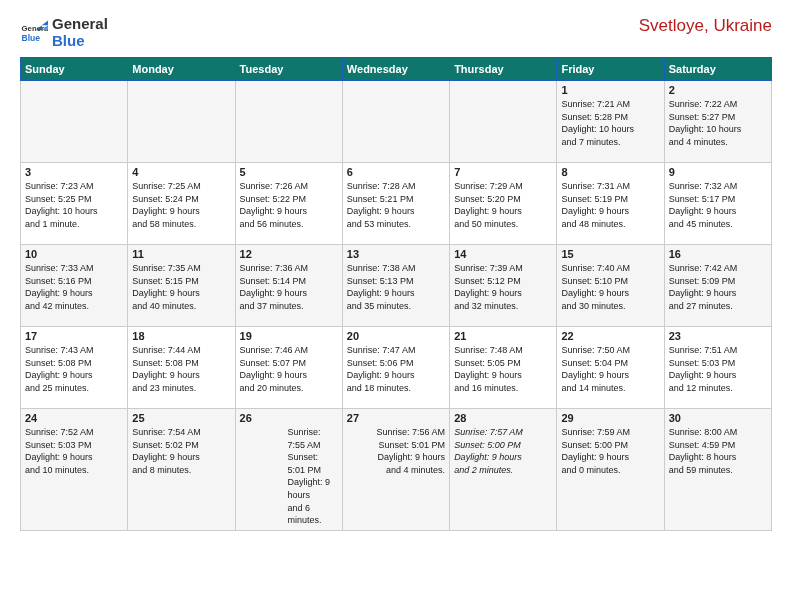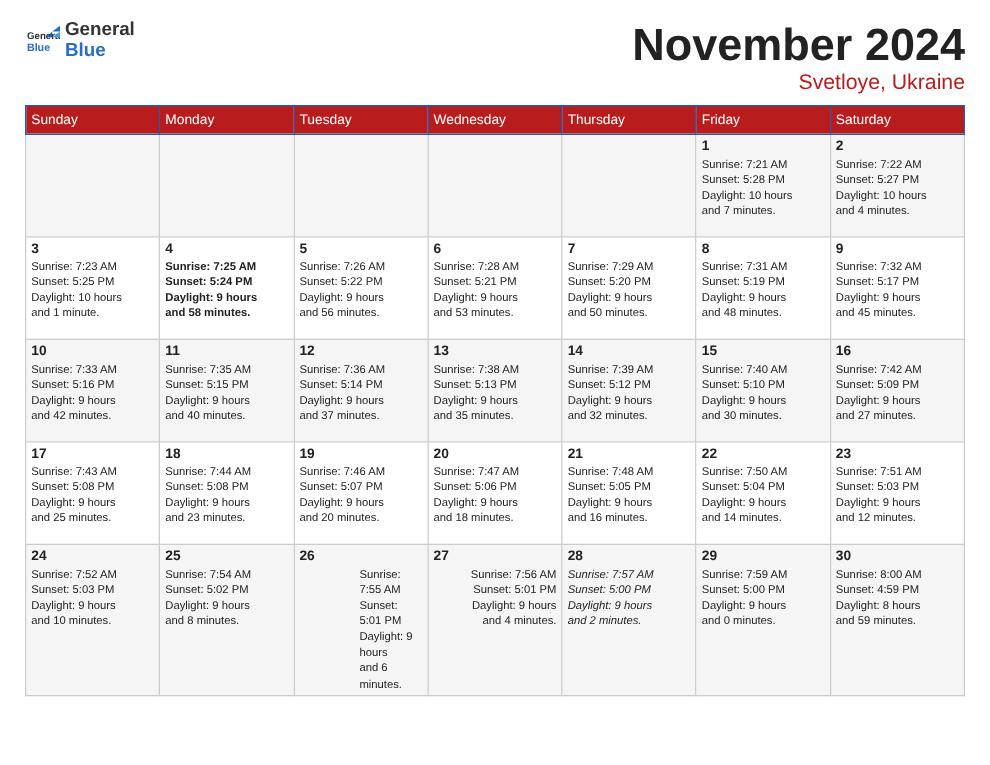--- a/index.html
+++ b/index.html
@@ -44,24 +44,24 @@
     .subtitle {
       font-size: 17px;
       color: #b91c1c;
     }
     .calendar {
       width: 100%;
       border-collapse: collapse;
       table-layout: fixed;
     }
     .calendar th {
-      background: #b91c1c;
+      background: #0f766e;
       color: #fff;
       font-size: 11px;
-      font-weight: normal;
+      font-weight: bold;
       padding: 5px 4px;
       text-align: left;
       border: 1px solid #1a5eb9;
     }
     .calendar td {
       border: 1px solid #ccc;
       vertical-align: top;
       padding: 3px 4px;
       font-size: 9.5px;
       color: #222;
@@ -102,21 +102,20 @@
         <polygon points="28,8 36,8 36,2" fill="#2a6ec9"></polygon>
         <polygon points="28,14 36,14 36,8" fill="#4a9ee9"></polygon>
         <polygon points="22,14 28,14 28,8" fill="#1a5ea9"></polygon>
       </svg>
       <div style="display:flex;flex-direction:column;line-height:1.1;">
         <span class="logo-general" style="font-size:15px;font-weight:bold;color:#333;">General</span>
         <span class="logo-blue" style="font-size:15px;font-weight:bold;color:#2a6ec9;">Blue</span>
       </div>
     </div>
     <div class="title-block">
-      <div class="month-title">November 2024</div>
       <div class="subtitle">Svetloye, Ukraine</div>
     </div>
   </div>
 
   <table class="calendar">
     <thead>
       <tr>
         <th>Sunday</th>
         <th>Monday</th>
         <th>Tuesday</th>
@@ -151,21 +150,21 @@
         <tr>
           <td>
             <span class="day-num">3</span>
             <div class="day-info" style="white-space: pre-line;">Sunrise: 7:23 AM
 Sunset: 5:25 PM
 Daylight: 10 hours
 and 1 minute.</div>
           </td>
           <td>
             <span class="day-num">4</span>
-            <div class="day-info" style="white-space: pre-line; font-weight: bold;">Sunrise: 7:25 AM
+            <div class="day-info" style="white-space: pre-line;">Sunrise: 7:25 AM
 Sunset: 5:24 PM
 Daylight: 9 hours
 and 58 minutes.</div>
           </td>
           <td>
             <span class="day-num">5</span>
             <div class="day-info" style="white-space: pre-line;">Sunrise: 7:26 AM
 Sunset: 5:22 PM
 Daylight: 9 hours
 and 56 minutes.</div>

